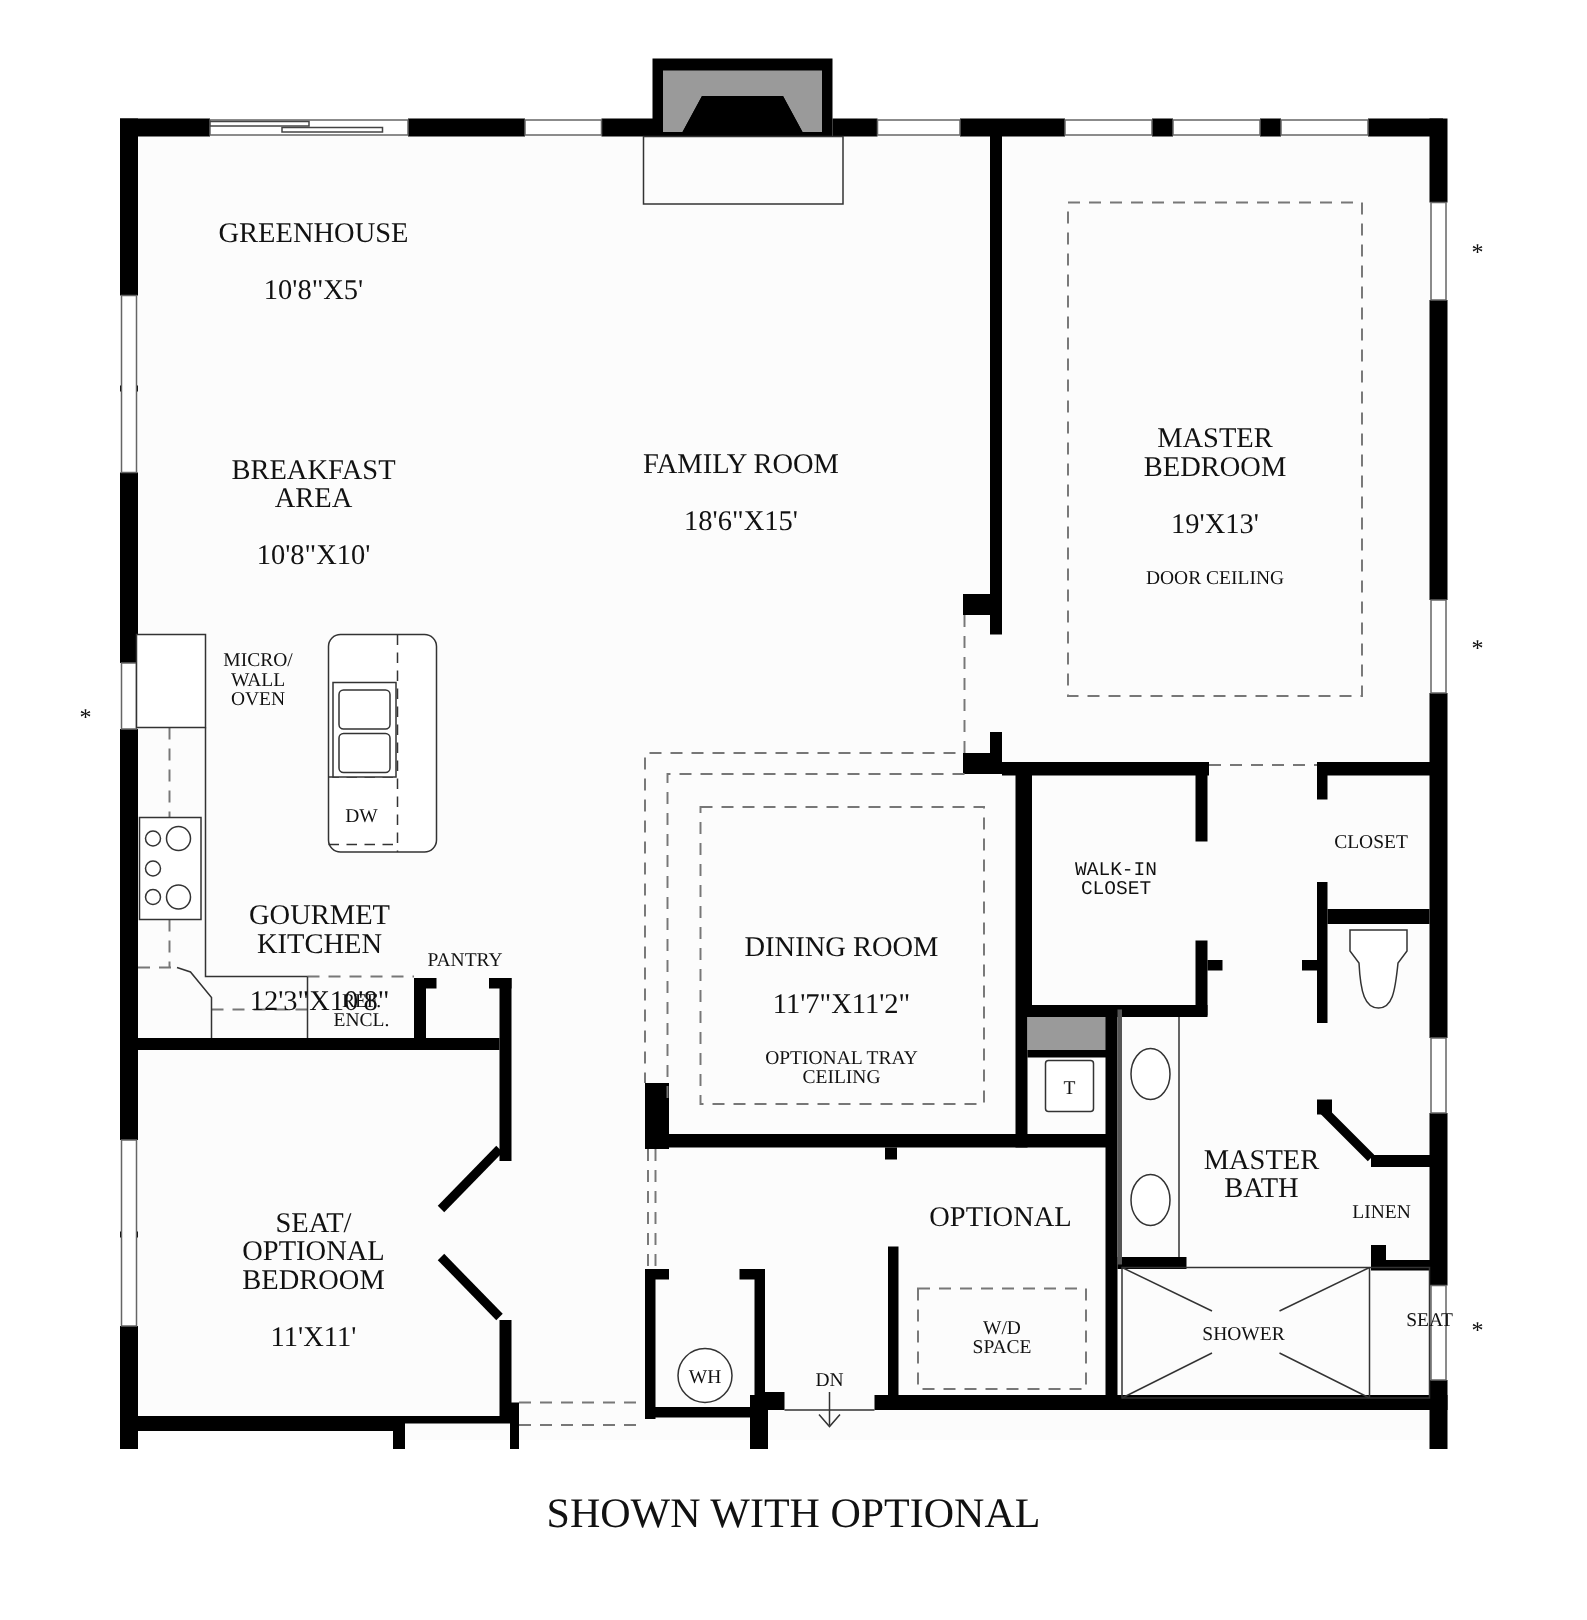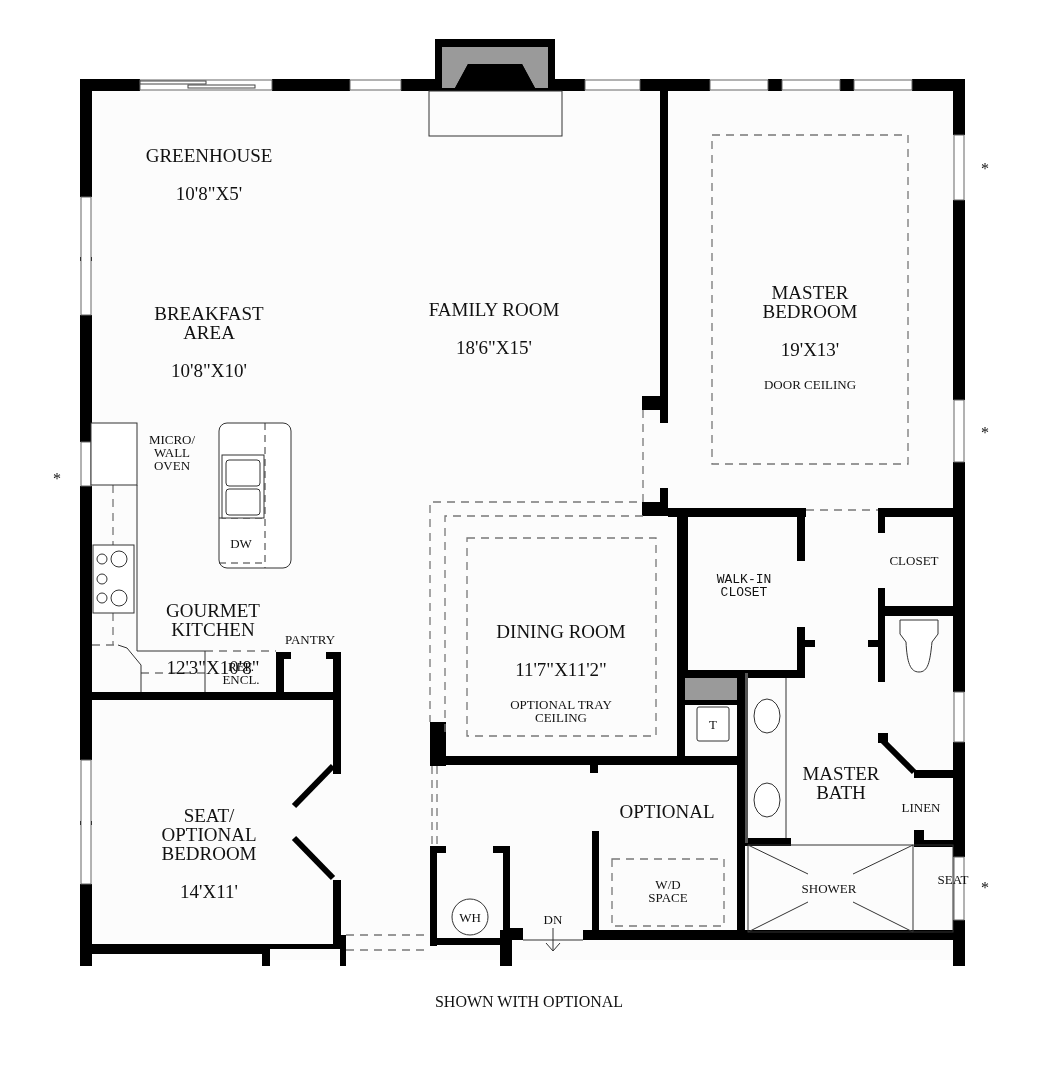--- a/index.html
+++ b/index.html
@@ -3,21 +3,21 @@
   <meta charset="utf-8">
   <style>
     html, body { margin: 0; padding: 0; background: #ffffff; }
     body { width: 1058px; height: 1080px; position: relative; overflow: hidden;
            font-family: "Liberation Serif", "DejaVu Serif", serif; color: #111; }
     #plan { position: absolute; left: 0; top: 0; }
     .lbl { position: absolute; text-align: center; line-height: 1.0; white-space: pre-line;
            transform: translateX(-50%); color: #111; }
     .big { font-size: 19px; }
     .sm  { font-size: 13px; }
-    .caption { position: absolute; left: 0; width: 1058px; text-align: center; font-size: 16px; line-height: 1.25; top: 992px; }
+    .caption { position: absolute; left: 0; width: 1058px; text-align: center; font-size: 28px; line-height: 1.25; top: 992px; }
     .ast { position: absolute; font-size: 16px; }
   </style>
 </head>
 <body>
 
 <svg id="plan" width="1058" height="1080" viewBox="0 0 1058 1080" xmlns="http://www.w3.org/2000/svg">
 
   <rect x="85" y="85" width="875" height="875" fill="#fcfcfc"></rect>
 
   <g fill="#000">
@@ -239,21 +239,21 @@
   <div class="sm">OPTIONAL TRAY
 CEILING</div>
 </div>
 <div class="lbl sm" style="left:744px; top:573px;font-family:Liberation Mono, monospace;">WALK-IN
 CLOSET</div>
 <div class="lbl sm" style="left:914px; top:554px;">CLOSET</div>
 <div class="lbl big" style="left:209px; top:787px;">
   <div>SEAT/
 OPTIONAL
 BEDROOM</div>
-  <div>14'X11'</div>
+  <div>11'X11'</div>
 </div>
 <div class="lbl big" style="left:667px; top:802px;">OPTIONAL</div>
 <div class="lbl sm" style="left:668px; top:878px;">W/D
 SPACE</div>
 <div class="lbl sm" style="left:470px; top:911px;">WH</div>
 <div class="lbl sm" style="left:553px; top:913px;">DN</div>
 <div class="lbl sm" style="left:713px; top:718px;">T</div>
 <div class="lbl big" style="left:841px; top:764px;">MASTER
 BATH</div>
 <div class="lbl sm" style="left:921px; top:801px;">LINEN</div>

